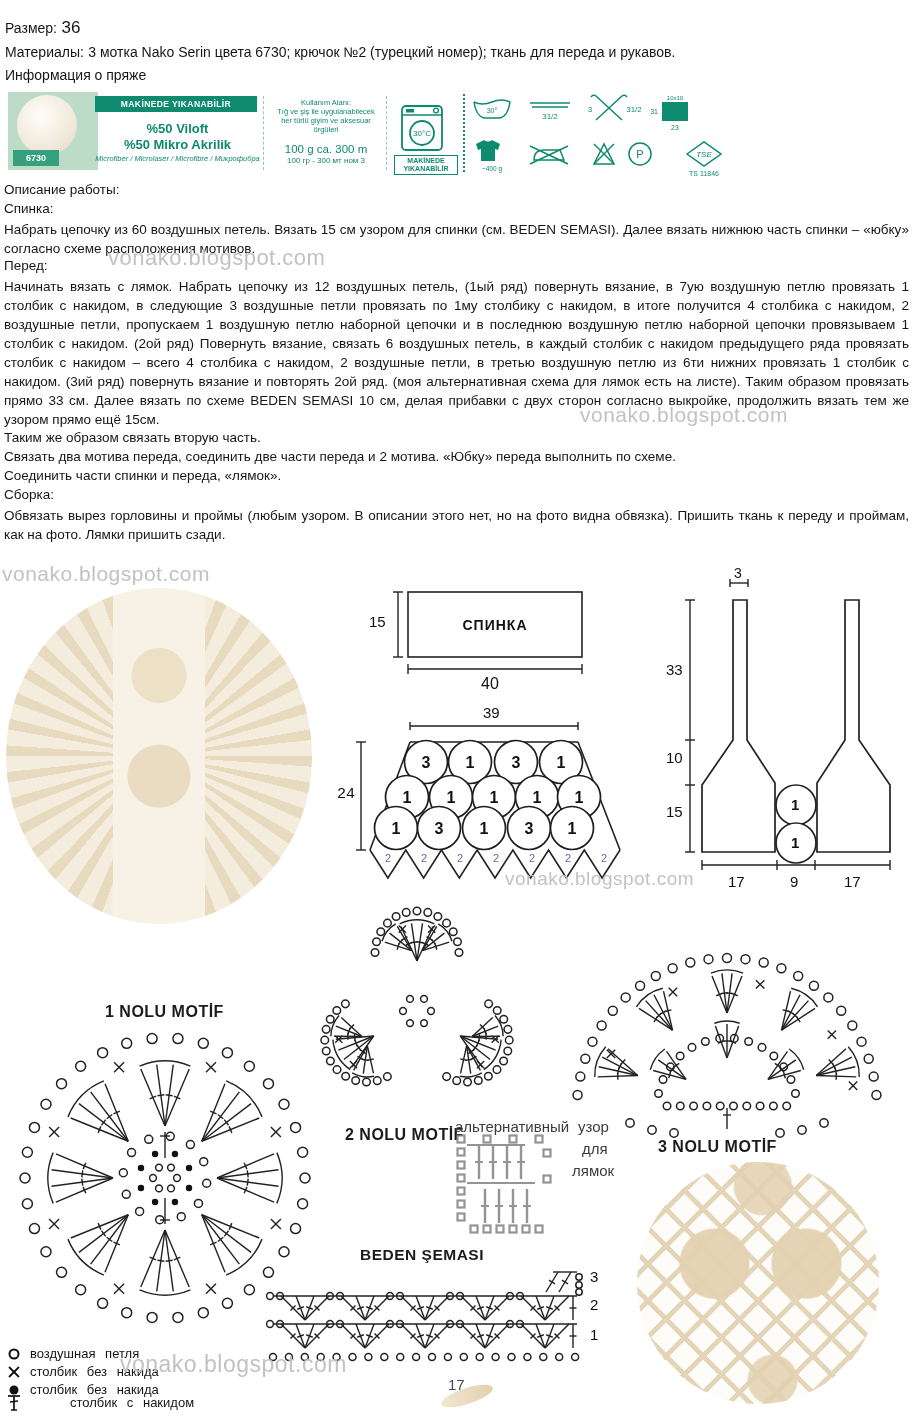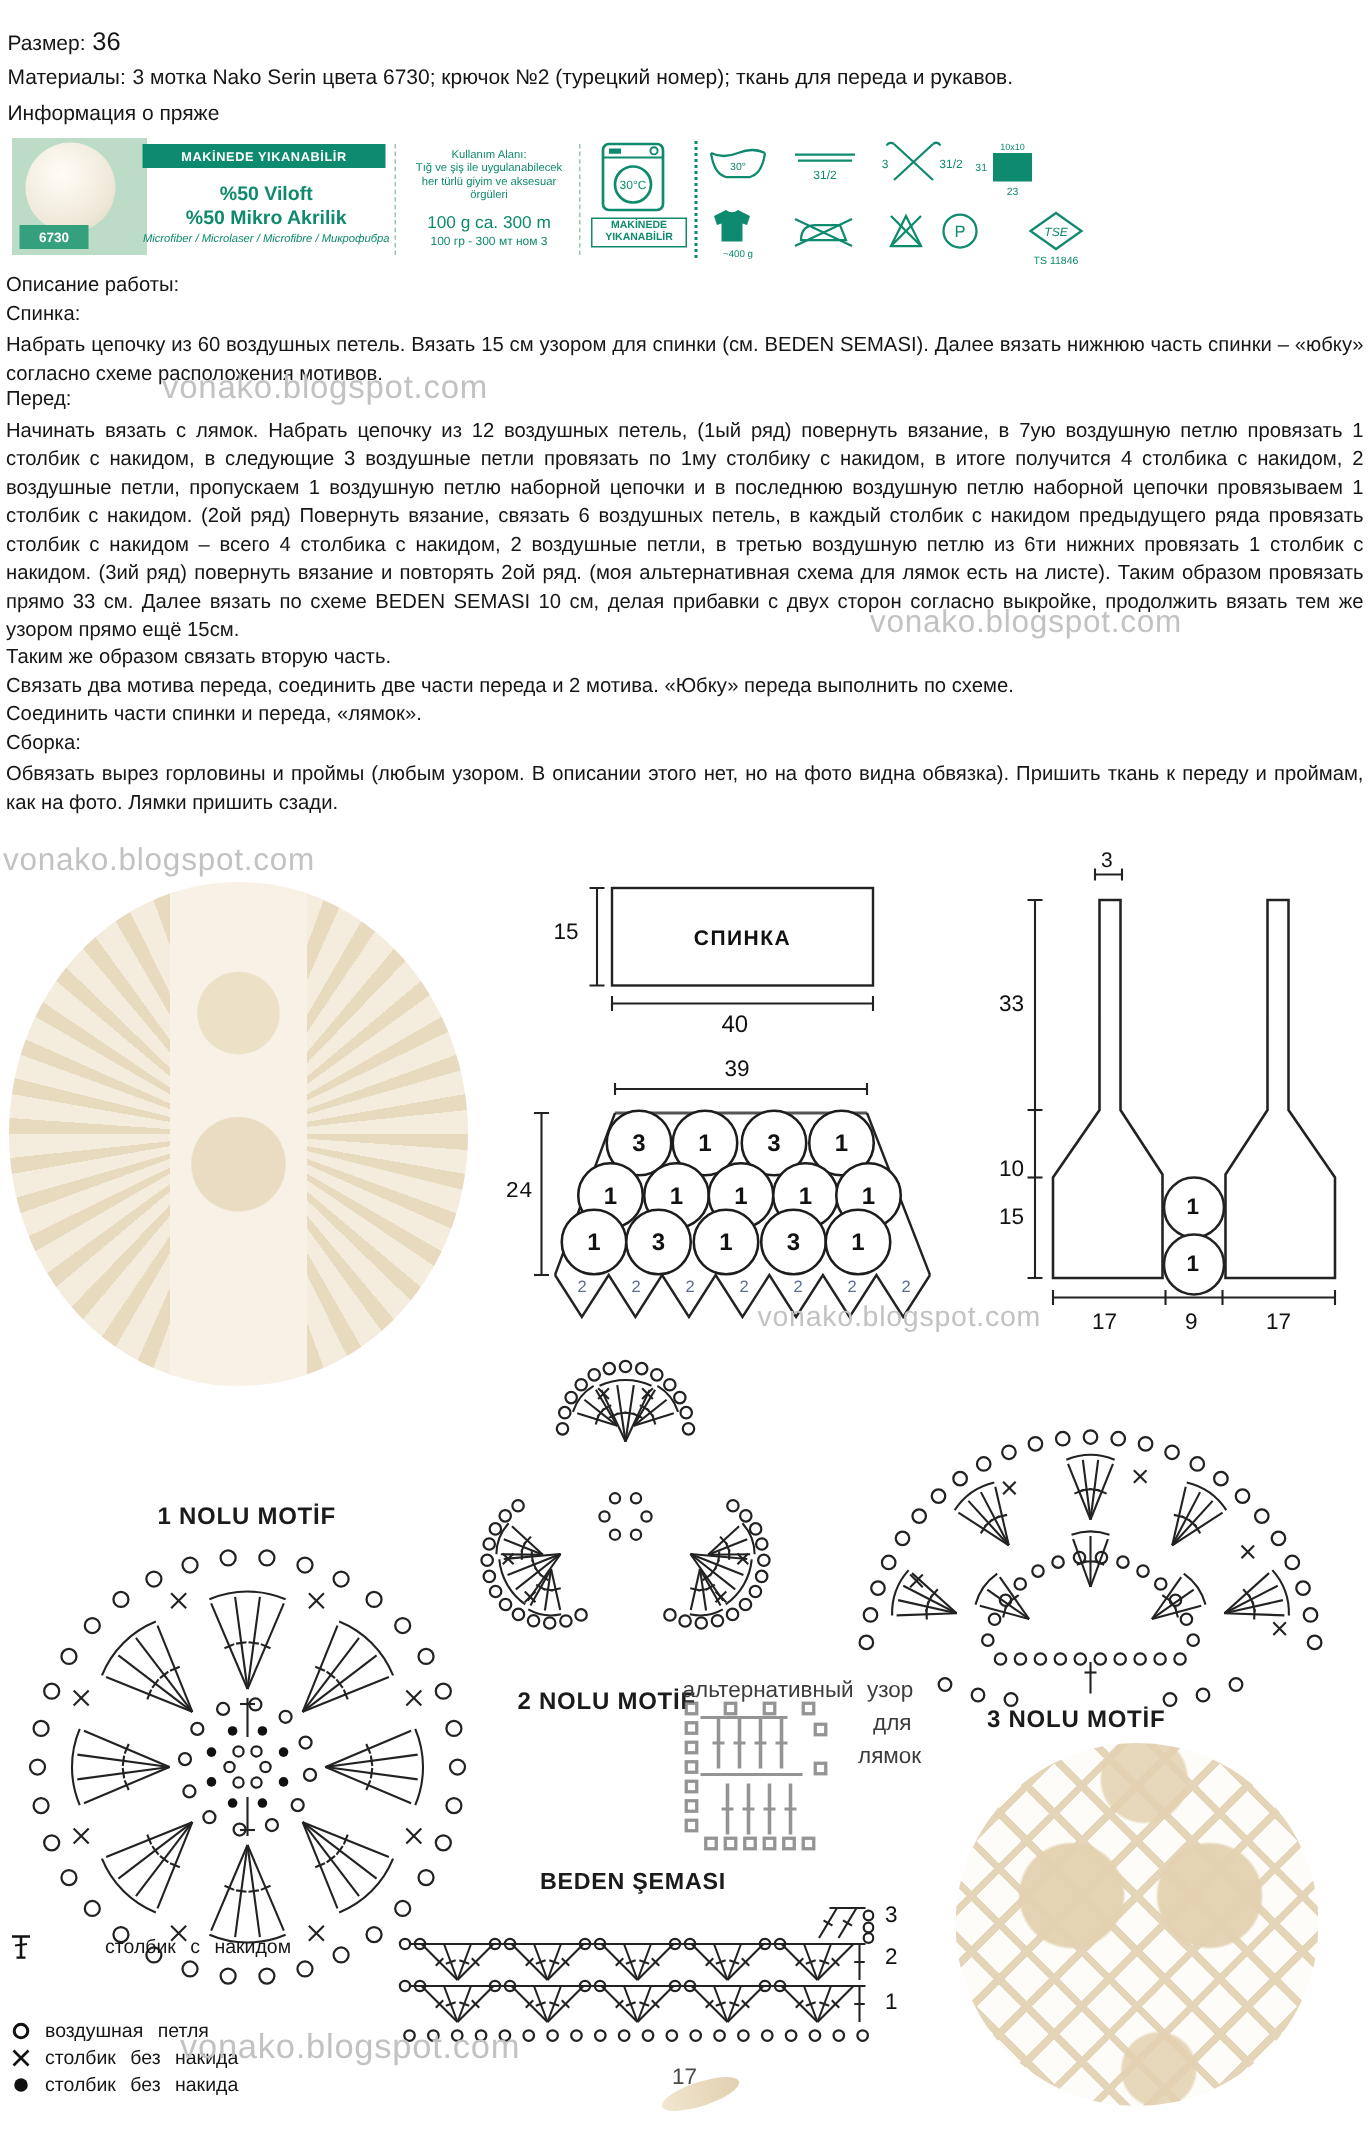--- a/index.html
+++ b/index.html
@@ -21,21 +21,21 @@
   .green{color:#0e8a6e;}
   .sec2{position:absolute;left:95px;top:96px;width:165px;text-align:center;}
   .comp1{font-size:13px;font-weight:bold;margin-top:9px;}
   .compsub{font-size:7.5px;font-style:italic;margin-top:2px;}
   .sec3{position:absolute;left:270px;top:98px;width:112px;text-align:center;}
   .sec3 .small{font-size:7.5px;line-height:9px;}
   .sec3 .wl{font-size:11.5px;margin-top:9px;}
   .sec3 .wlru{font-size:8px;margin-top:1px;}
   .vdiv{position:absolute;top:96px;height:74px;border-left:1px dashed #9cc4b4;}
   .vdot{position:absolute;top:94px;height:78px;border-left:2px dotted #0e8a6e;}
-  .sec4{position:absolute;left:394px;top:94px;width:64px;text-align:center;}
+  .sec4{position:absolute;left:394px;top:104px;width:64px;text-align:center;}
   .sec4 .mlbl{font-size:7px;font-weight:bold;line-height:8px;border:1px solid #0e8a6e;padding:1px 0;margin-top:1px;}
   .zz{position:absolute;top:154px;transform:translateX(-50%);font-size:11px;color:#5b6d92;}
   .dimnum{position:absolute;font-size:15px;color:#111;}
   .rectlabel{position:absolute;display:flex;align-items:center;justify-content:center;
              font-weight:bold;font-size:14px;letter-spacing:1px;color:#111;}
   .mtitle{position:absolute;font-size:16px;font-weight:bold;color:#1b1b1b;letter-spacing:.5px;white-space:nowrap;}
   .altnote{position:absolute;font-size:15px;color:#3c3c3c;white-space:nowrap;}
   .rownum{position:absolute;font-size:15px;color:#111;}
   .legendrow{position:absolute;left:6px;display:flex;align-items:center;gap:8px;}
   .legendrow .lab{font-size:13px;word-spacing:6px;color:#161616;}
@@ -265,21 +265,21 @@
       <circle cx="136" cy="242" r="20" fill="#fff" stroke="#222" stroke-width="1.7"></circle>
       <circle cx="136" cy="280" r="20" fill="#fff" stroke="#222" stroke-width="1.7"></circle>
       <line x1="42" y1="302" x2="230" y2="302" stroke="#222" stroke-width="1.4"></line>
       <line x1="42" y1="297" x2="42" y2="307" stroke="#222" stroke-width="1.4"></line>
       <line x1="117" y1="297" x2="117" y2="307" stroke="#222" stroke-width="1.4"></line>
       <line x1="155" y1="297" x2="155" y2="307" stroke="#222" stroke-width="1.4"></line>
       <line x1="230" y1="297" x2="230" y2="307" stroke="#222" stroke-width="1.4"></line>
     </svg>
     <span class="dimnum" style="left:74px;top:2px;font-size:14px;">3</span>
     <span class="dimnum" style="left:6px;top:98px;">33</span>
-    <span class="dimnum" style="left:6px;top:208px;">10</span>
+    <span class="dimnum" style="left:6px;top:186px;">10</span>
     <span class="dimnum" style="left:6px;top:240px;">15</span>
     <span class="dimnum" style="left:68px;top:310px;">17</span>
     <span class="dimnum" style="left:130px;top:310px;">9</span>
     <span class="dimnum" style="left:184px;top:310px;">17</span>
     <span class="dimnum" style="left:131px;top:233px;font-weight:bold;">1</span>
     <span class="dimnum" style="left:131px;top:271px;font-weight:bold;">1</span>
   </div>
 
   <div class="wm" style="left:505px;top:868px;font-size:19px;">vonako.blogspot.com</div>
 
@@ -885,21 +885,21 @@
       <circle cx="246.5" cy="93" r="3.5" fill="none" stroke="#222" stroke-width="1.5"></circle>
       <circle cx="262.4" cy="93" r="3.5" fill="none" stroke="#222" stroke-width="1.5"></circle>
       <circle cx="278.3" cy="93" r="3.5" fill="none" stroke="#222" stroke-width="1.5"></circle>
       <circle cx="294.2" cy="93" r="3.5" fill="none" stroke="#222" stroke-width="1.5"></circle>
       <circle cx="310.1" cy="93" r="3.5" fill="none" stroke="#222" stroke-width="1.5"></circle>
     </svg>
   <span class="rownum" style="left:590px;top:1268px;">3</span>
   <span class="rownum" style="left:590px;top:1296px;">2</span>
   <span class="rownum" style="left:590px;top:1326px;">1</span>
 
-  <div class="legendrow" style="top:1289px;gap:48px;">
+  <div class="legendrow" style="top:1394px;gap:48px;">
     <svg width="16" height="17" viewBox="0 0 16 17">
       <line x1="8" y1="2" x2="8" y2="16" stroke="#111" stroke-width="1.7"></line>
       <line x1="2" y1="2" x2="14" y2="2" stroke="#111" stroke-width="1.7"></line>
       <line x1="4" y1="8" x2="12" y2="7" stroke="#111" stroke-width="1.5"></line>
       <line x1="5" y1="16" x2="11" y2="16" stroke="#111" stroke-width="1.5"></line>
     </svg>
     <span class="lab">столбик с накидом</span>
   </div>
   <div class="legendrow" style="top:1345px;">
     <svg width="16" height="17" viewBox="0 0 16 17">

